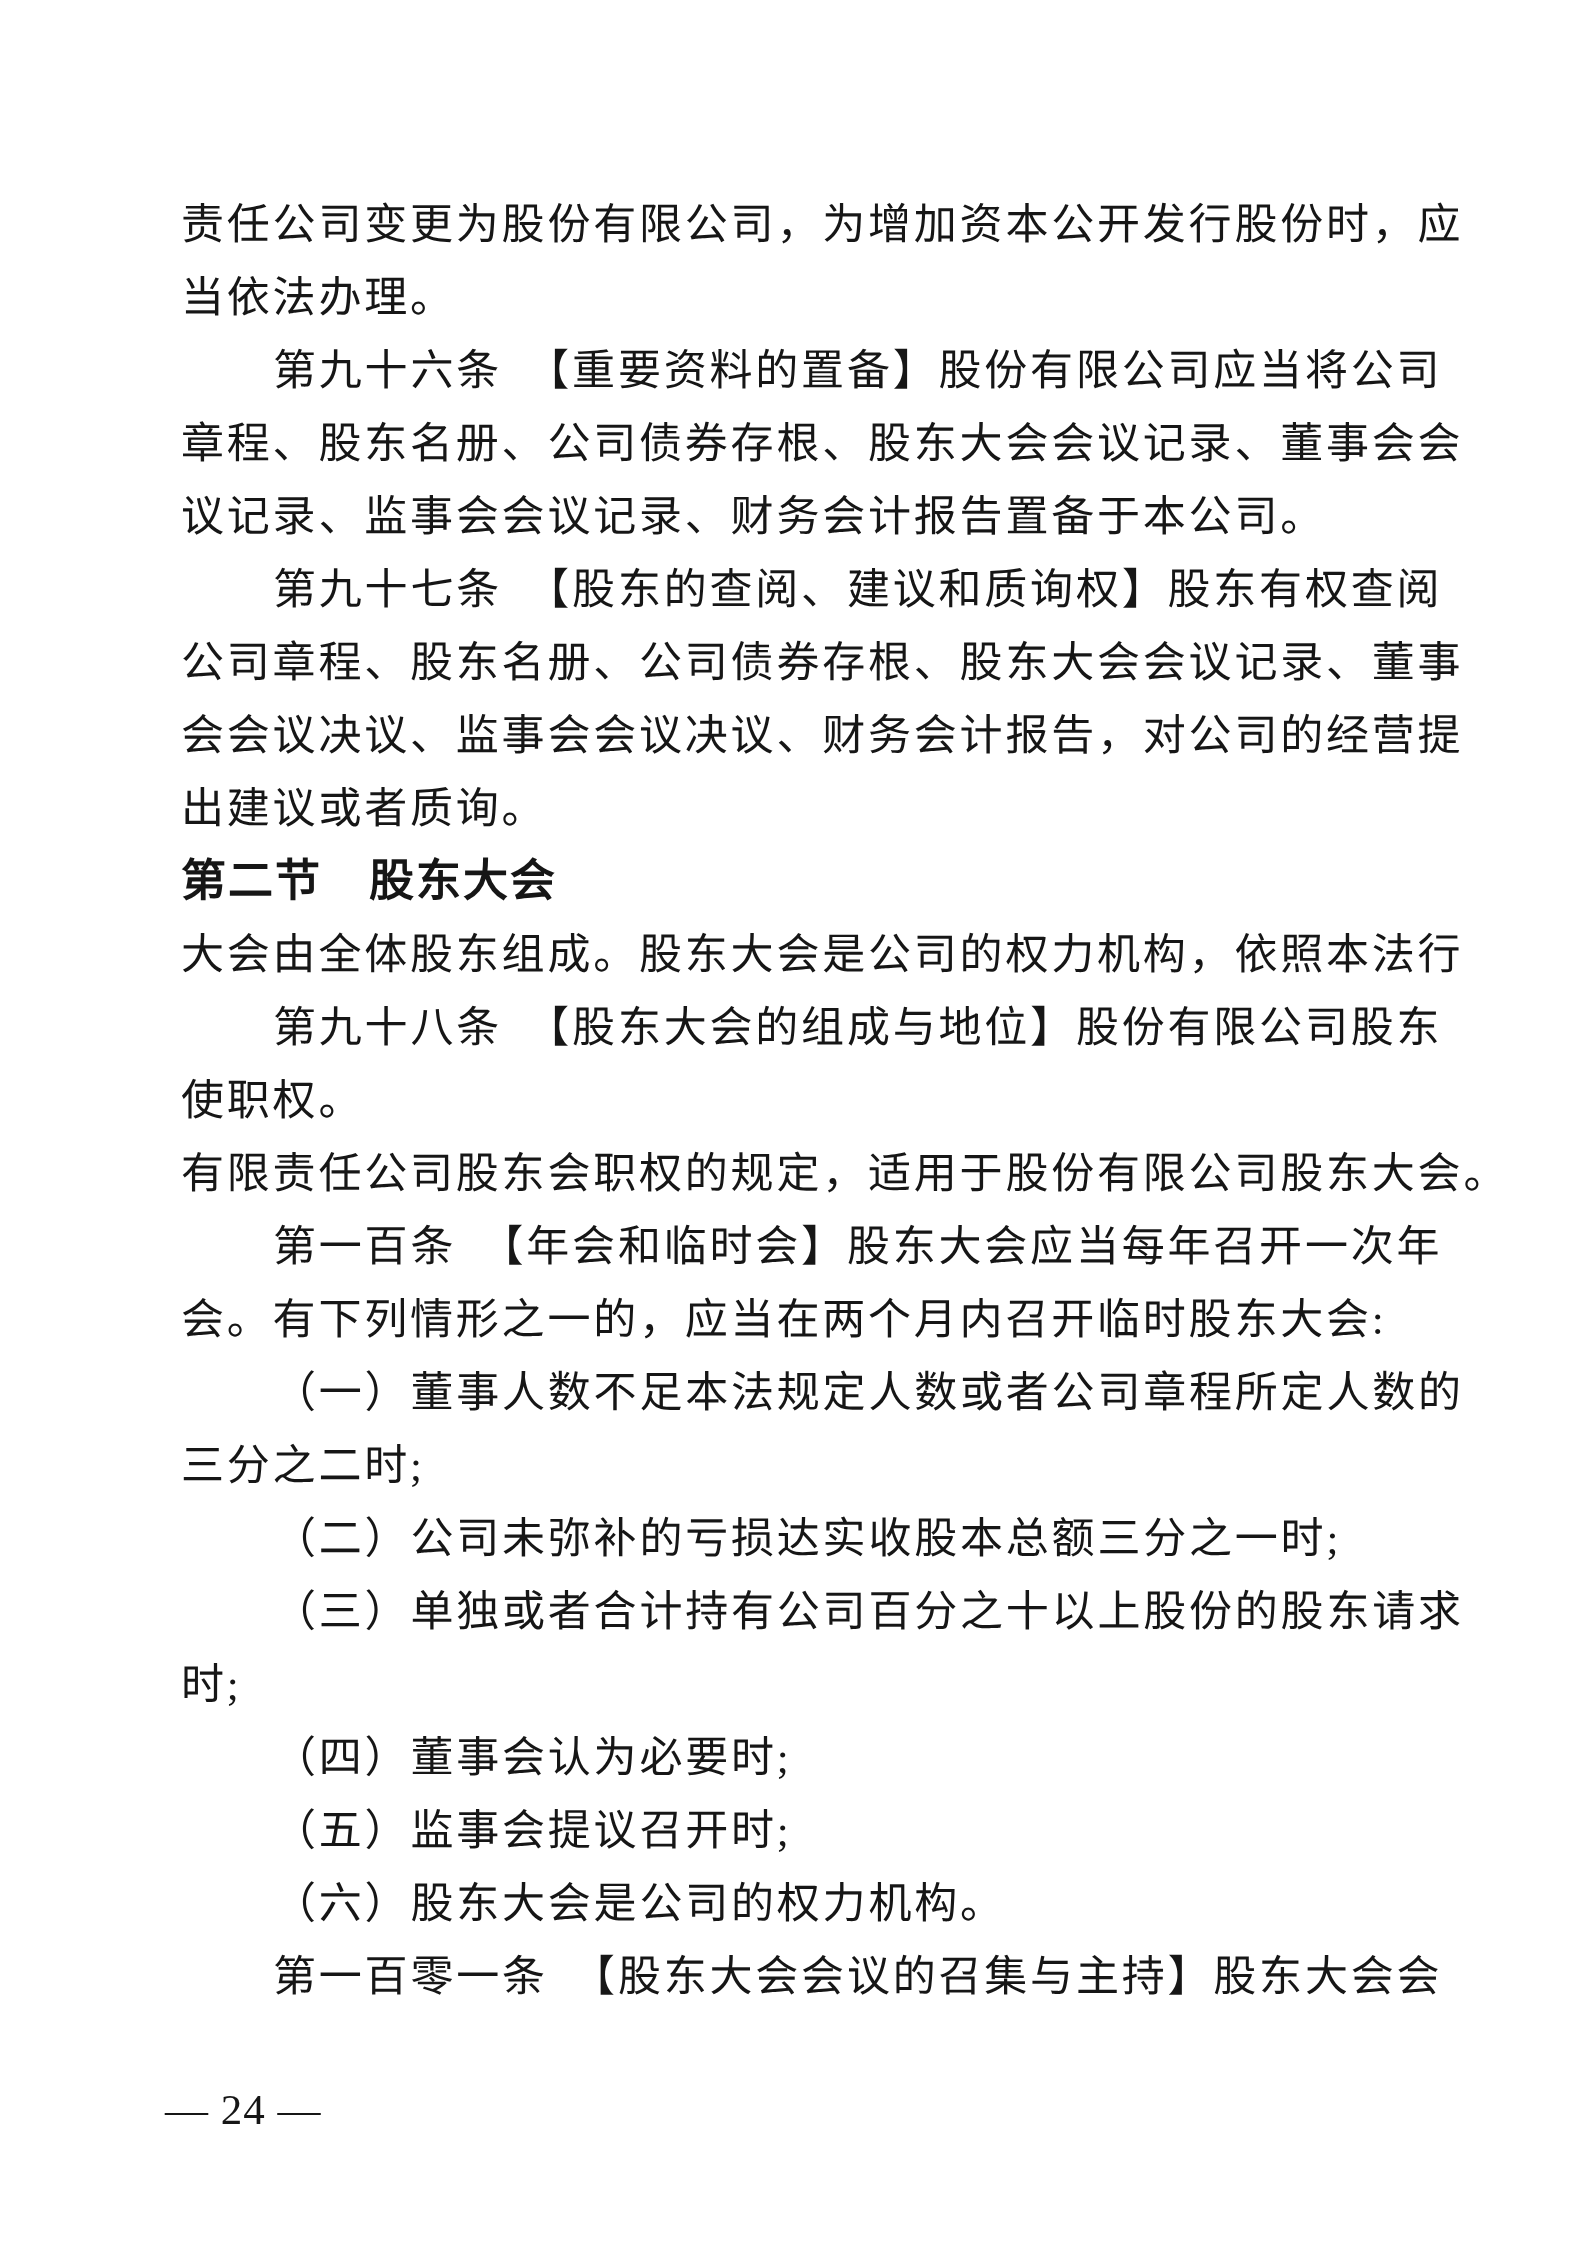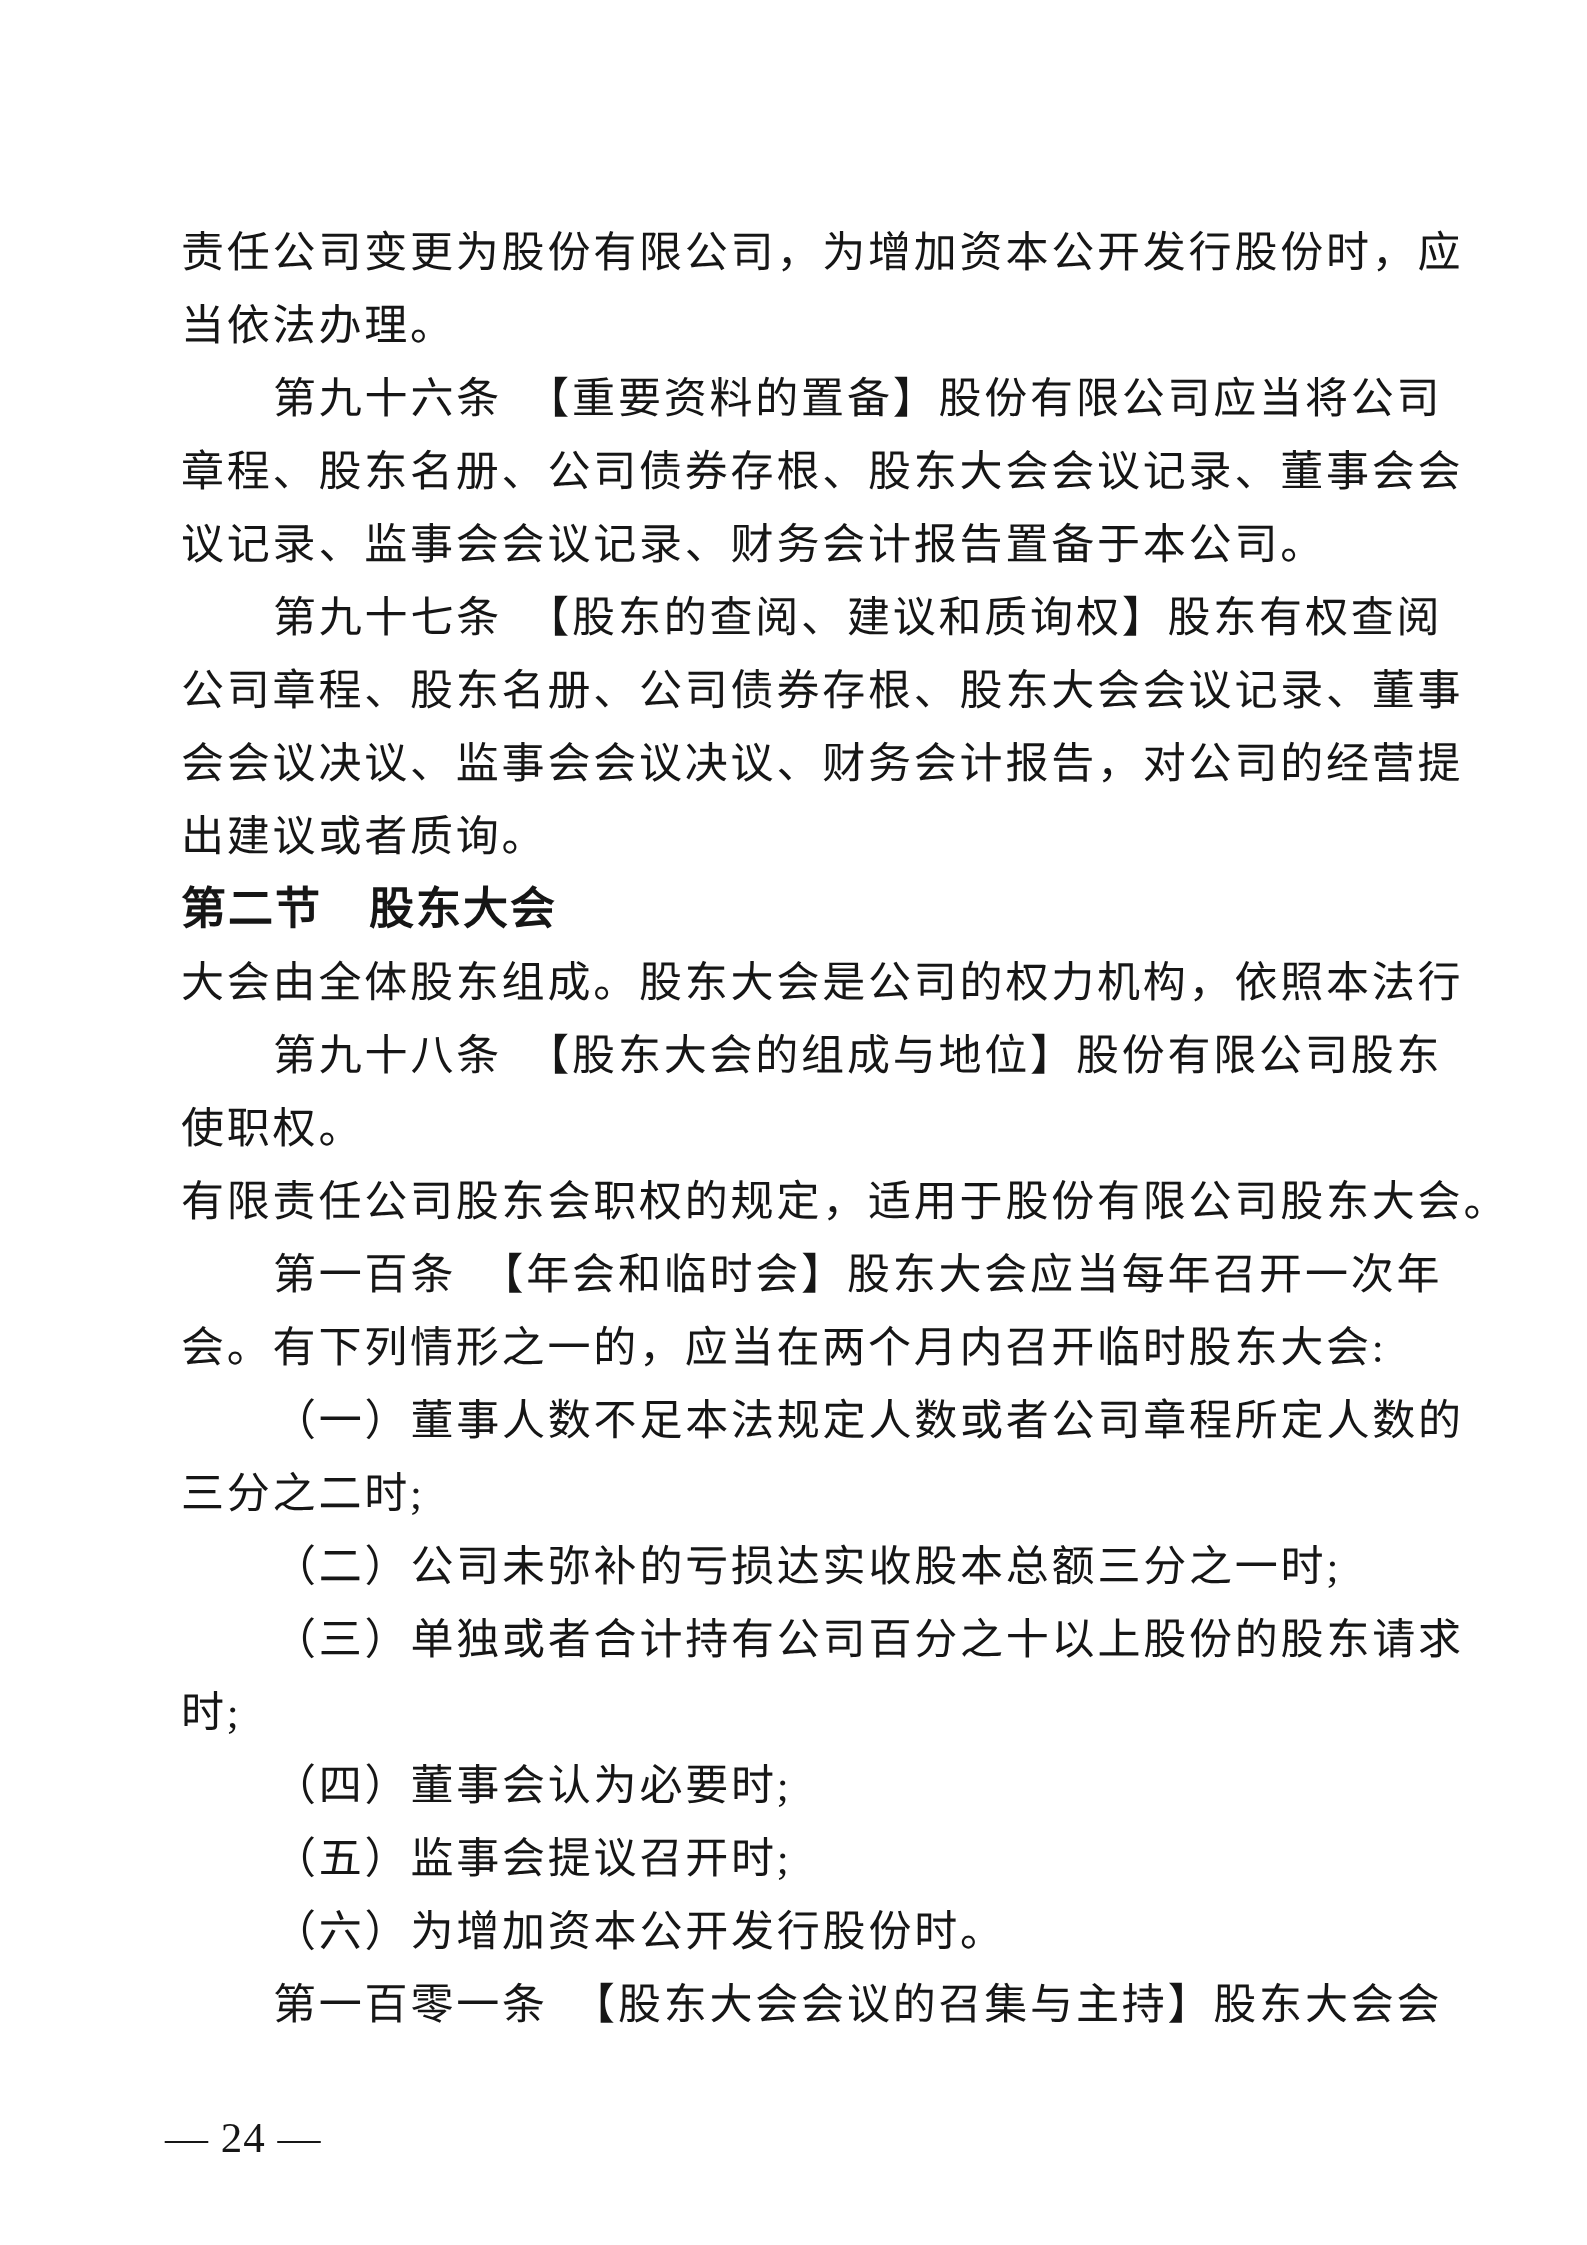--- a/index.html
+++ b/index.html
@@ -11,21 +11,20 @@
     height: 2245px;
     position: relative;
     background: #ffffff;
     font-family: "Liberation Serif", "DejaVu Serif", serif;
     overflow: hidden;
   }
   .page {
     position: absolute;
     inset: 0;
     background: #ffffff;
-    margin-top: 28px;
   }
   .doc-body {
     position: absolute;
     left: 181px;
     top: 188px;
     width: 1290px;
   }
   .line {
     height: 73px;
     line-height: 73px;
@@ -78,17 +77,17 @@
       <div class="line">有限责任公司股东会职权的规定，适用于股份有限公司股东大会。</div>
       <div class="line indent">第一百条　【年会和临时会】股东大会应当每年召开一次年</div>
       <div class="line">会。有下列情形之一的，应当在两个月内召开临时股东大会:</div>
       <div class="line indent">（一）董事人数不足本法规定人数或者公司章程所定人数的</div>
       <div class="line">三分之二时;</div>
       <div class="line indent">（二）公司未弥补的亏损达实收股本总额三分之一时;</div>
       <div class="line indent">（三）单独或者合计持有公司百分之十以上股份的股东请求</div>
       <div class="line">时;</div>
       <div class="line indent">（四）董事会认为必要时;</div>
       <div class="line indent">（五）监事会提议召开时;</div>
-      <div class="line indent">（六）为增加资本公开发行股份时。</div>
+      <div class="line indent">（六）股东大会是公司的权力机构。</div>
       <div class="line indent">第一百零一条　【股东大会会议的召集与主持】股东大会会</div>
     </div>
   <div class="page-footer">— 24 —</div>
 </div>
 
 </body></html>

